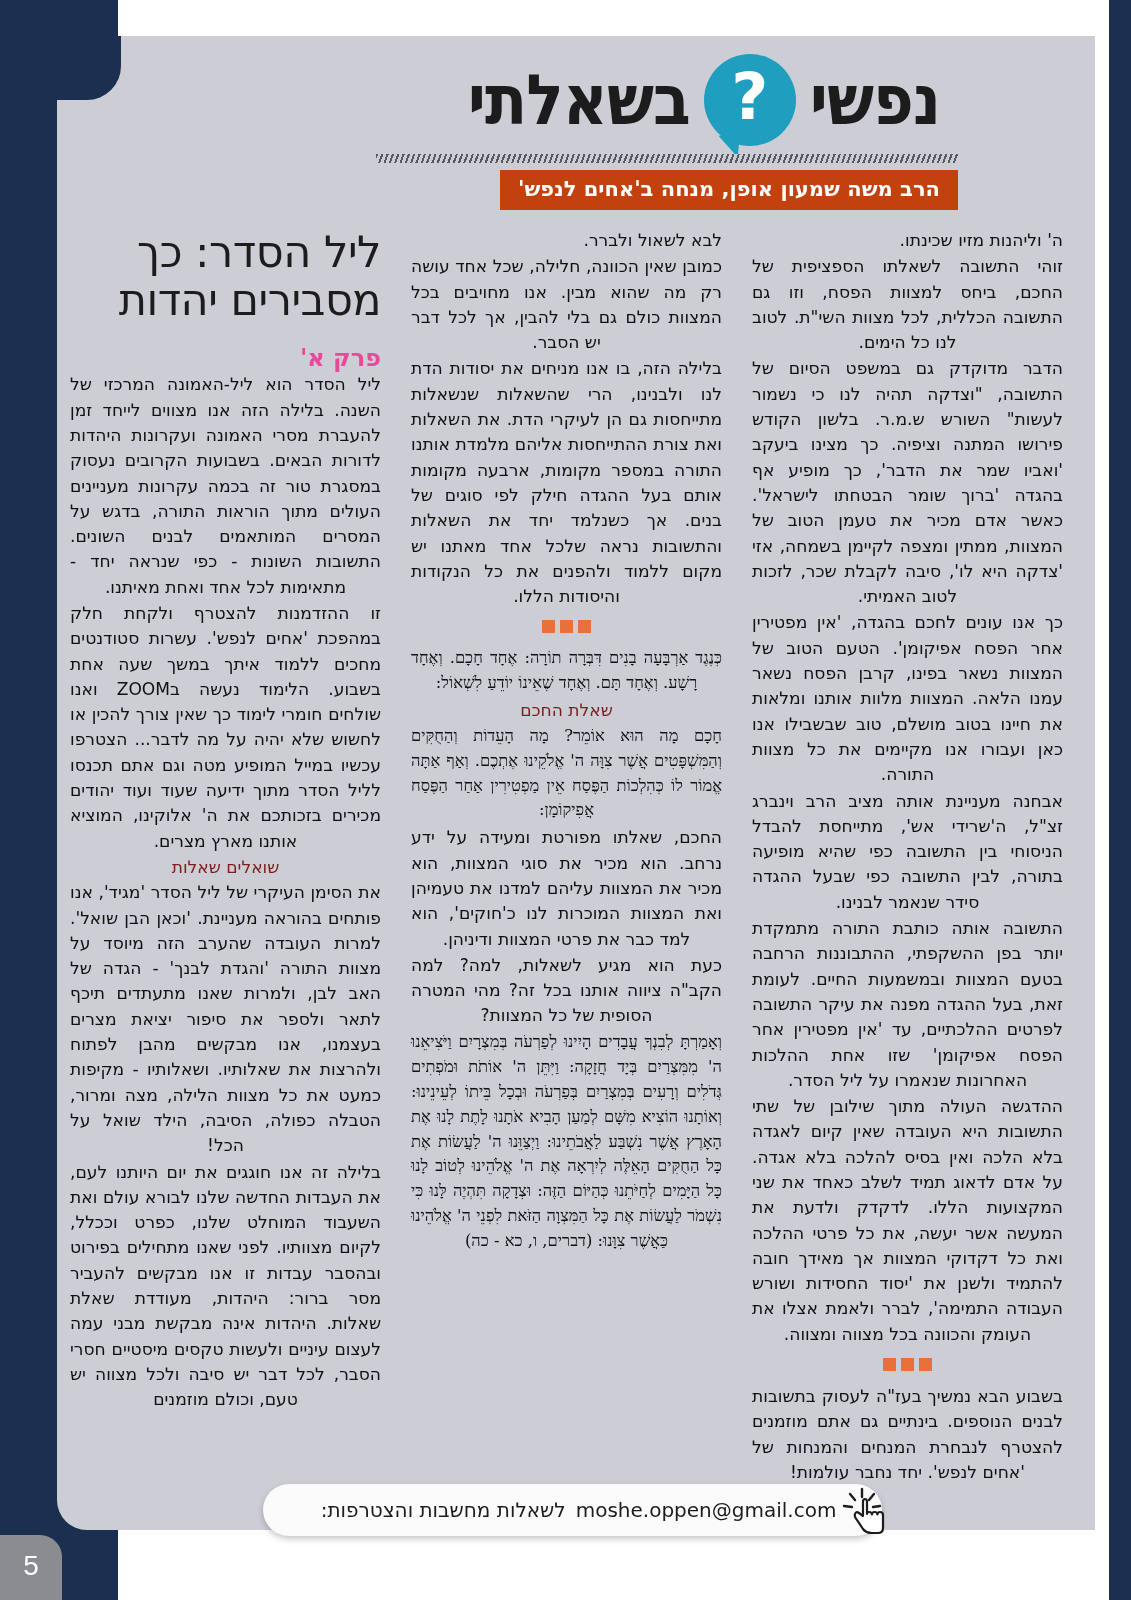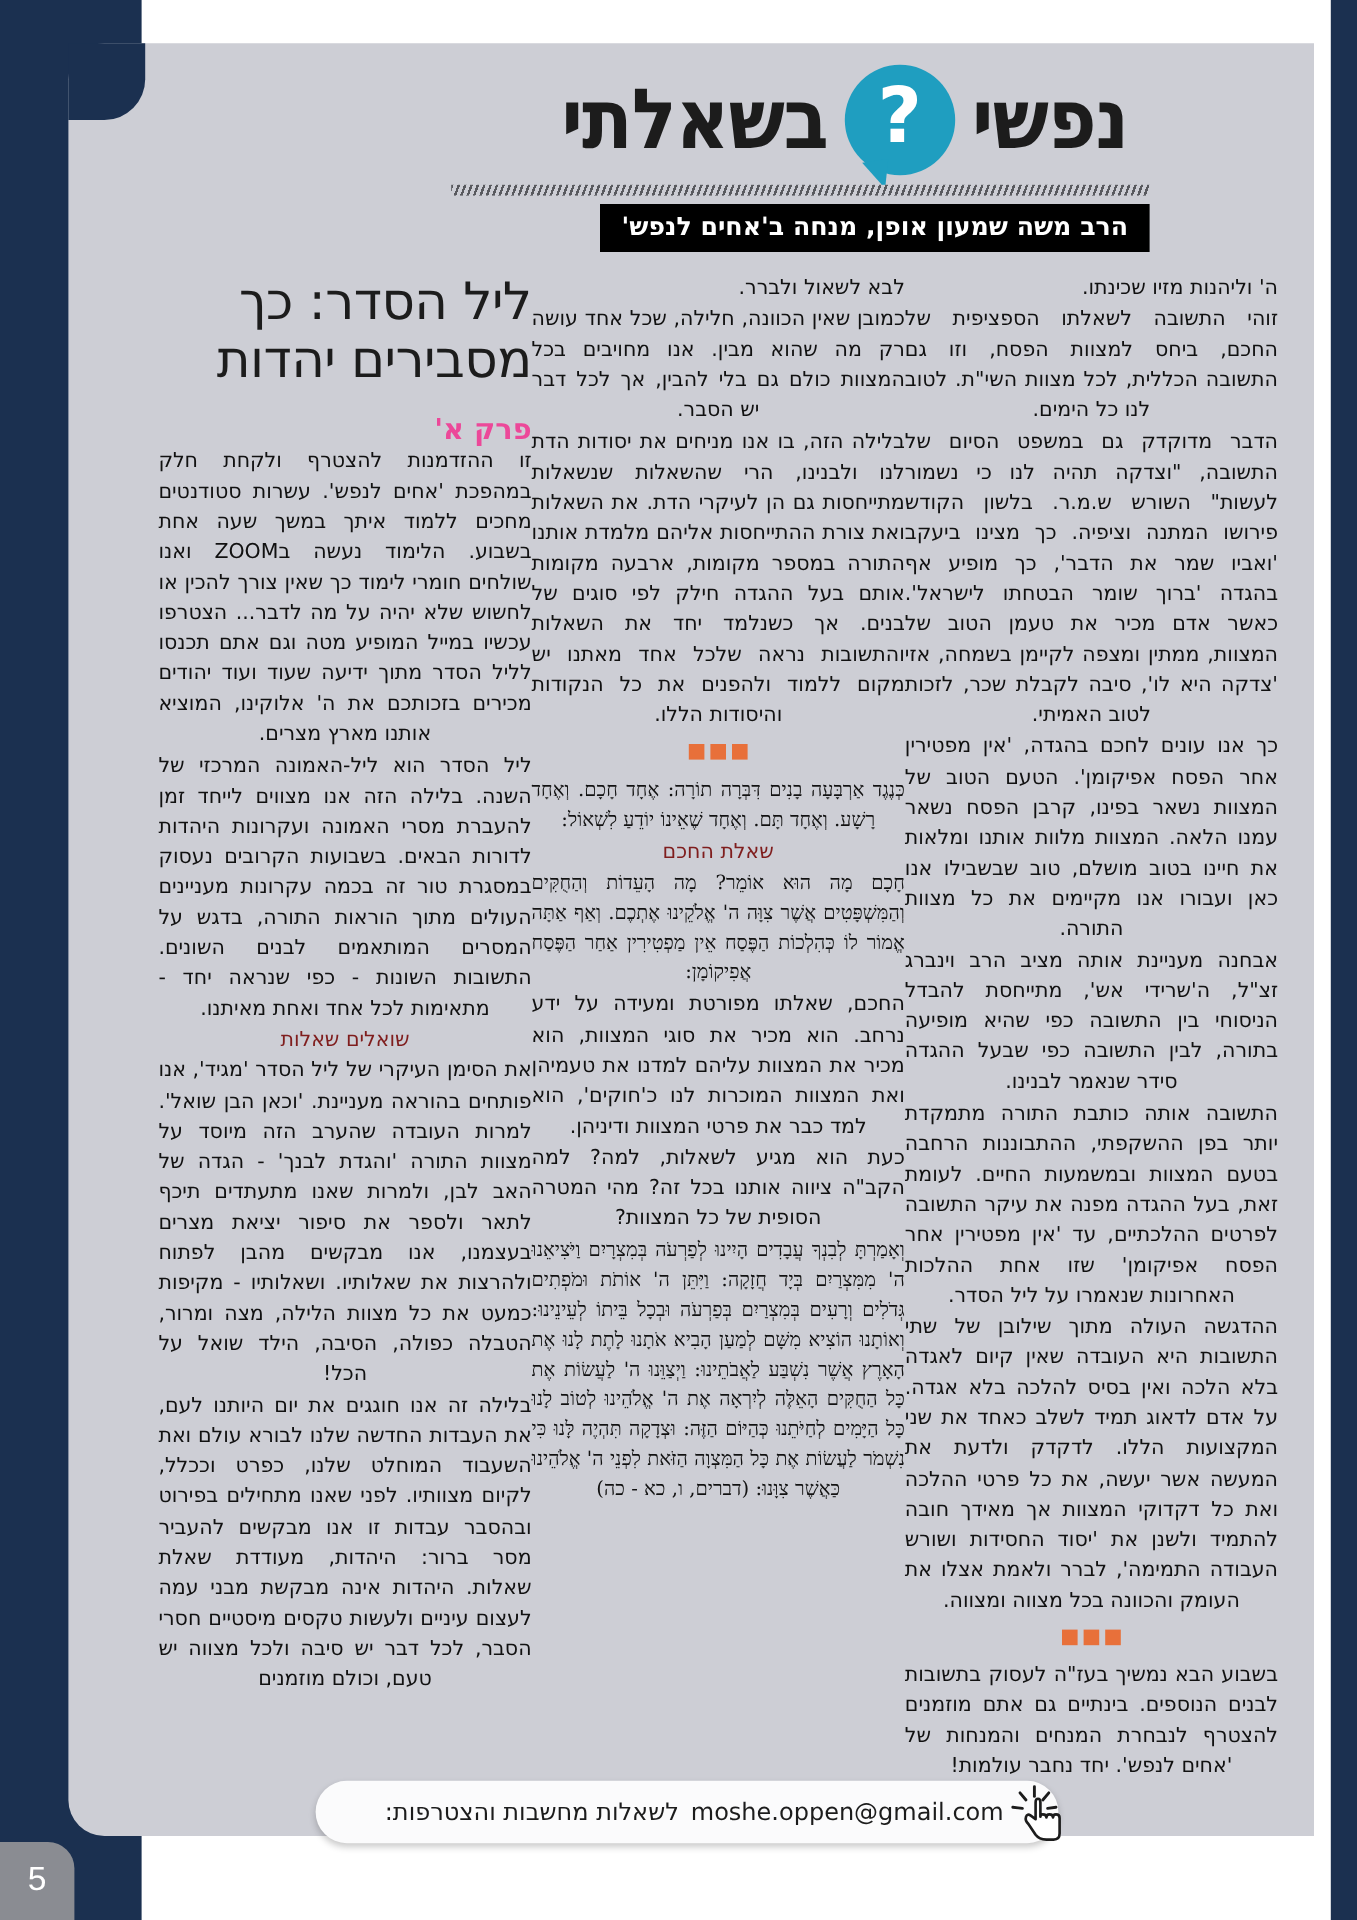--- a/index.html
+++ b/index.html
@@ -148,40 +148,40 @@
     background: repeating-linear-gradient(
       110deg,
       #58595e 0px, #58595e 2px,
       #cdced5 2px, #cdced5 5px
     );
   }
   .byline-bar {
     position: absolute;
     right: 62px;
     top: 120px;
-    background: #000000;
+    background: #c2410c;
     padding: 8px 18px 9px 18px;
     color: #ffffff;
     font-size: 21px;
     font-weight: bold;
     font-family: "DejaVu Sans", sans-serif;
     line-height: 1.1;
     white-space: nowrap;
   }
 
   
   .columns {
     position: absolute;
     left: 70px;
     top: 228px;
     width: 995px;
     height: 1230px;
     display: flex;
     flex-direction: row-reverse;
-    justify-content: flex-end;
+    gap: 30px;
   }
   .col {
     width: 311px;
     height: 100%;
     position: relative;
   }
 
   .headline {
     font-family: "DejaVu Sans", sans-serif;
     font-size: 43px;
@@ -306,22 +306,22 @@
   </div>
   <div class="hatch-rule"></div>
   <div class="byline-bar">הרב משה שמעון אופן, מנחה ב'אחים לנפש'</div>
 </div>
 
 <div class="columns">
 
   <div class="col">
     <h1 class="headline">ליל הסדר: כך מסבירים יהדות</h1>
     <p class="kicker">פרק א'</p>
+    <p class="body">ליל הסדר הוא ליל-האמונה המרכזי של השנה. בלילה הזה אנו מצווים לייחד זמן להעברת מסרי האמונה ועקרונות היהדות לדורות הבאים. בשבועות הקרובים נעסוק במסגרת טור זה בכמה עקרונות מעניינים העולים מתוך הוראות התורה, בדגש על המסרים המותאמים לבנים השונים. התשובות השונות - כפי שנראה יחד - מתאימות לכל אחד ואחת מאיתנו.</p>
     <p class="body">זו ההזדמנות להצטרף ולקחת חלק במהפכת 'אחים לנפש'. עשרות סטודנטים מחכים ללמוד איתך במשך שעה אחת בשבוע. הלימוד נעשה בZOOM ואנו שולחים חומרי לימוד כך שאין צורך להכין או לחשוש שלא יהיה על מה לדבר... הצטרפו עכשיו במייל המופיע מטה וגם אתם תכנסו לליל הסדר מתוך ידיעה שעוד ועוד יהודים מכירים בזכותכם את ה' אלוקינו, המוציא אותנו מארץ מצרים.</p>
-    <p class="body">ליל הסדר הוא ליל-האמונה המרכזי של השנה. בלילה הזה אנו מצווים לייחד זמן להעברת מסרי האמונה ועקרונות היהדות לדורות הבאים. בשבועות הקרובים נעסוק במסגרת טור זה בכמה עקרונות מעניינים העולים מתוך הוראות התורה, בדגש על המסרים המותאמים לבנים השונים. התשובות השונות - כפי שנראה יחד - מתאימות לכל אחד ואחת מאיתנו.</p>
     <p class="subhead">שואלים שאלות</p>
     <p class="body">את הסימן העיקרי של ליל הסדר 'מגיד', אנו פותחים בהוראה מעניינת. 'וכאן הבן שואל'. למרות העובדה שהערב הזה מיוסד על מצוות התורה 'והגדת לבנך' - הגדה של האב לבן, ולמרות שאנו מתעתדים תיכף לתאר ולספר את סיפור יציאת מצרים בעצמנו, אנו מבקשים מהבן לפתוח ולהרצות את שאלותיו. ושאלותיו - מקיפות כמעט את כל מצוות הלילה, מצה ומרור, הטבלה כפולה, הסיבה, הילד שואל על הכל!</p>
     <p class="body">בלילה זה אנו חוגגים את יום היותנו לעם, את העבדות החדשה שלנו לבורא עולם ואת השעבוד המוחלט שלנו, כפרט וככלל, לקיום מצוותיו. לפני שאנו מתחילים בפירוט ובהסבר עבדות זו אנו מבקשים להעביר מסר ברור: היהדות, מעודדת שאלת שאלות. היהדות אינה מבקשת מבני עמה לעצום עיניים ולעשות טקסים מיסטיים חסרי הסבר, לכל דבר יש סיבה ולכל מצווה יש טעם, וכולם מוזמנים</p>
   </div>
 
   <div class="col">
     <p class="body tight col-first-line">לבא לשאול ולברר.</p>
     <p class="body">כמובן שאין הכוונה, חלילה, שכל אחד עושה רק מה שהוא מבין. אנו מחויבים בכל המצוות כולם גם בלי להבין, אך לכל דבר יש הסבר.</p>
     <p class="body">בלילה הזה, בו אנו מניחים את יסודות הדת לנו ולבנינו, הרי שהשאלות שנשאלות מתייחסות גם הן לעיקרי הדת. את השאלות ואת צורת ההתייחסות אליהם מלמדת אותנו התורה במספר מקומות, ארבעה מקומות אותם בעל ההגדה חילק לפי סוגים של בנים. אך כשנלמד יחד את השאלות והתשובות נראה שלכל אחד מאתנו יש מקום ללמוד ולהפנים את כל הנקודות והיסודות הללו.</p>
     <div class="sep-squares">

